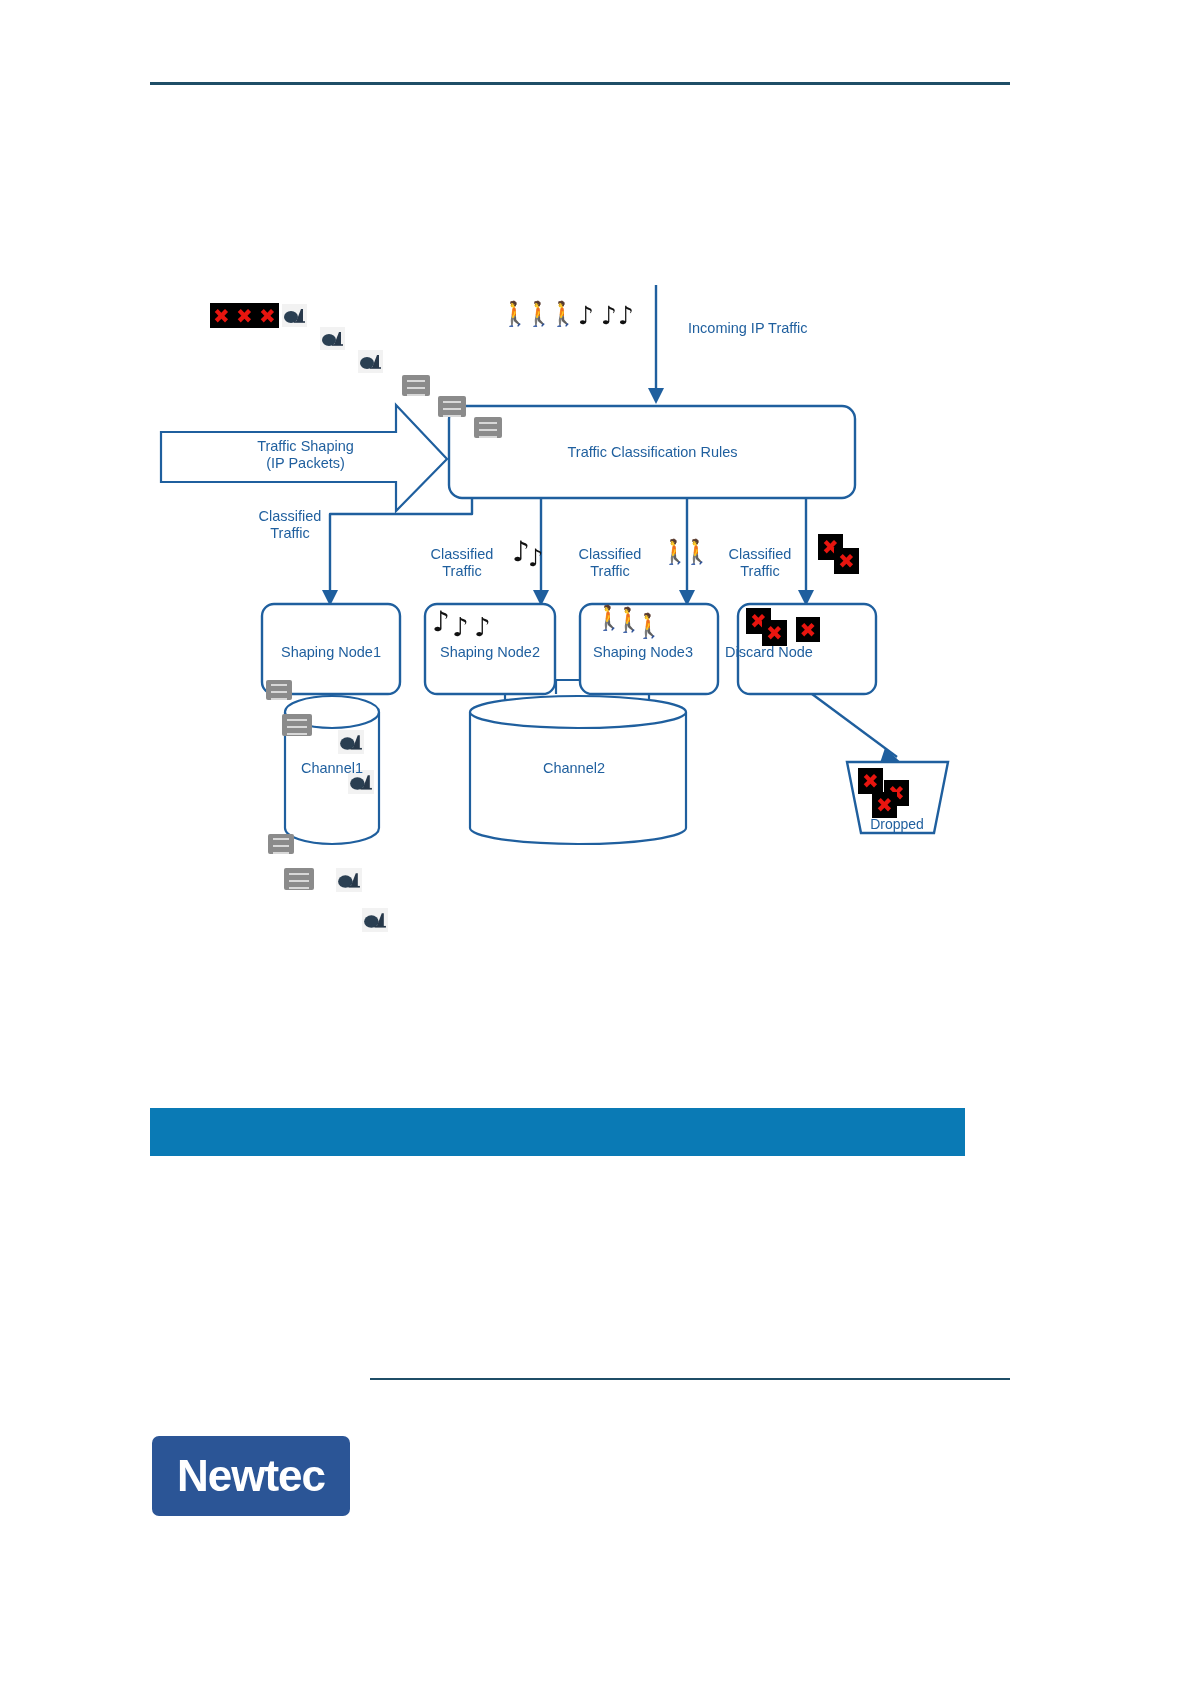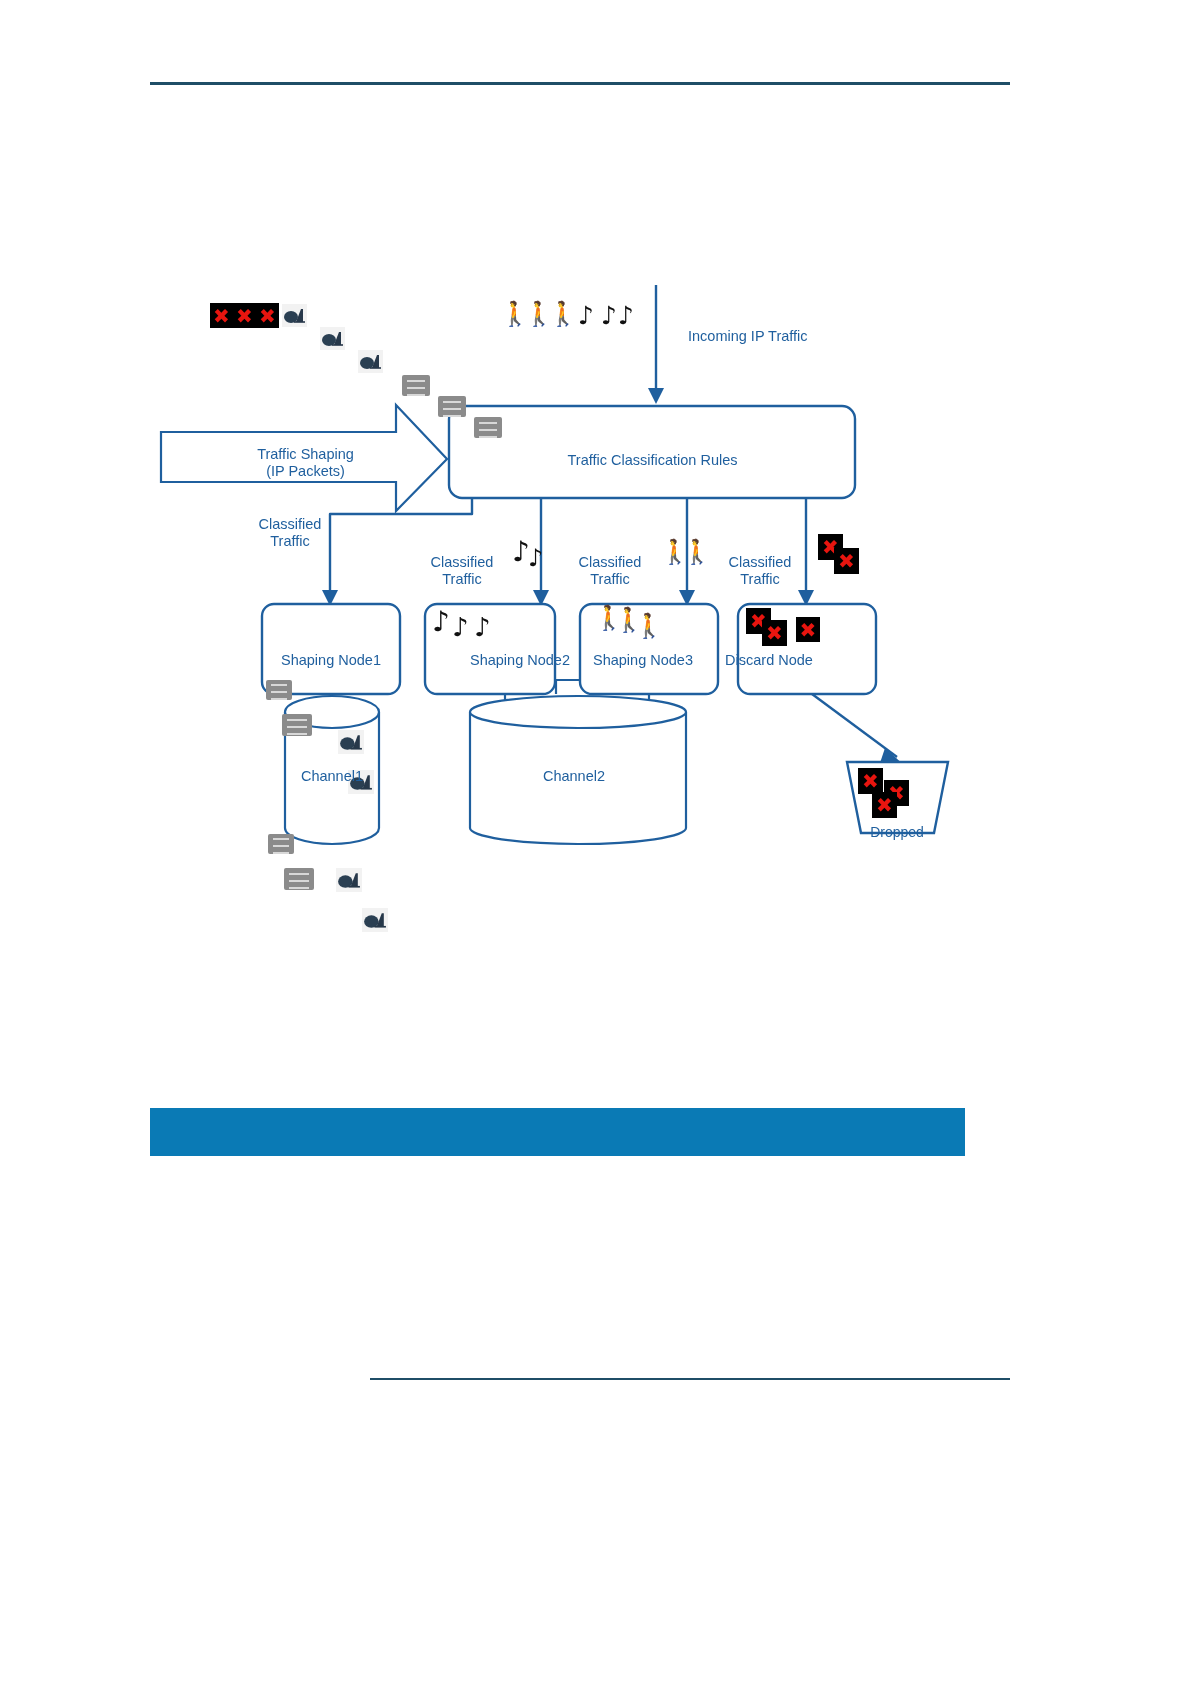--- a/index.html
+++ b/index.html
@@ -86,21 +86,20 @@
 
   
   .dlabel {
     position: absolute;
     color: #1f5f9e;
     font-size: 14.5px;
     font-family: "Liberation Sans", sans-serif;
     line-height: 17px;
     white-space: pre-line;
     text-align: center;
-    margin-top: 8px;
   }
   .dlabel.small { font-size: 14px; }
 
   
   .icon {
     position: absolute;
     display: block;
   }
   .ic-x {
     background: #000000;
@@ -332,29 +331,32 @@
 
     <span class="icon ic-x" style="left:746px;top:608px;width:25px;height:26px;font-size:20px;">✖</span>
     <span class="icon ic-x" style="left:762px;top:620px;width:25px;height:26px;font-size:20px;">✖</span>
     <span class="icon ic-x" style="left:796px;top:617px;width:24px;height:25px;font-size:20px;">✖</span>
 
     <span class="icon ic-x" style="left:858px;top:768px;width:25px;height:26px;font-size:20px;">✖</span>
     <span class="icon ic-x" style="left:884px;top:780px;width:25px;height:26px;font-size:20px;">✖</span>
     <span class="icon ic-x" style="left:872px;top:792px;width:25px;height:26px;font-size:20px;">✖</span>
 
     <div class="dlabel" style="left:262px;top:644px;width:138px;">Shaping Node1</div>
-    <div class="dlabel" style="left:425px;top:644px;width:130px;padding-left:30px;">Shaping Node2</div>
+    <div class="dlabel" style="left:425px;top:644px;width:130px;">Shaping Node2</div>
     <div class="dlabel" style="left:580px;top:644px;width:126px;">Shaping Node3</div>
     <div class="dlabel" style="left:700px;top:644px;width:138px;">Discard Node</div>
 
     <div class="dlabel" style="left:285px;top:760px;width:94px;">Channel1</div>
     <div class="dlabel" style="left:470px;top:760px;width:208px;">Channel2</div>
 
     <div class="dlabel small" style="left:846px;top:816px;width:102px;">Dropped</div>
 
   </div>
 
   <div class="blue-banner"></div>
 
   <div class="footer-rule"></div>
 
+  <div class="logo-box">
+    <span class="logo-text">Newtec</span>
+  </div>
 
 </div>
 
 </body></html>

